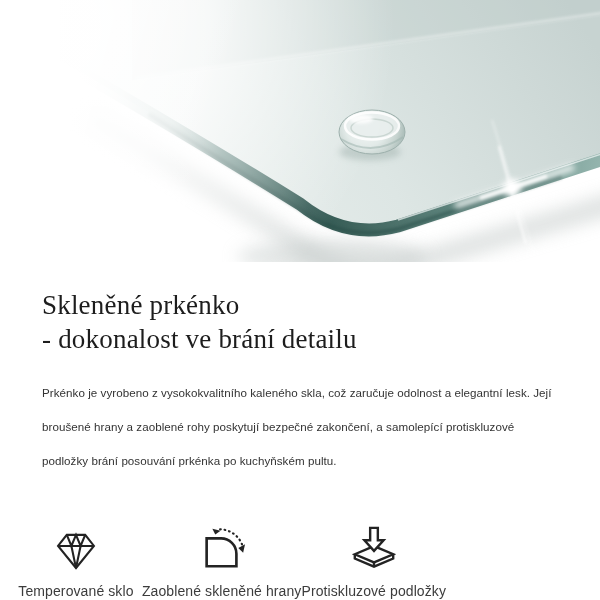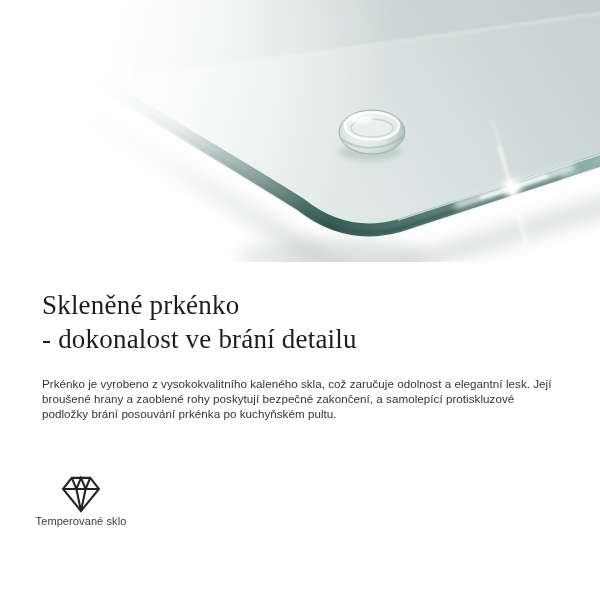--- a/index.html
+++ b/index.html
@@ -22,36 +22,37 @@
     font-weight:400;
     font-size:27px;
     line-height:34px;
     letter-spacing:0.2px;
     color:var(--color-heading,#1d1d1d);
   }
   .description{
     margin:20px 0 0 0;
     width:521px;
     font-size:11.6px;
-    line-height:15px;
+    line-height:34px;
     letter-spacing:0.05px;
     color:var(--color-body_text,#333);
   }
 
   
   .features{
     display:grid;
     grid-template-columns:repeat(4,1fr);
     padding:44px 22px 0 10px;
   }
   .feature{display:flex;flex-direction:column;align-items:center;}
   .feature-icon{height:50px;display:flex;align-items:flex-end;justify-content:center;}
   .feature-icon svg{display:block;}
   .feature-label{
-    font-size:11px;
+    margin-top:11px;
+    font-size:14px;
     letter-spacing:0.1px;
     color:var(--color-label_text,#3c3c3c);
     white-space:nowrap;
   }
   .ic{stroke:var(--color-icon_stroke,#232323);fill:none;}
 </style>
 </head>
 <body>
 
 <div class="page">
@@ -152,16 +153,40 @@
             <path d="M11,34 H89"></path>
             <path d="M30,10 L40,34 L50,10 L60,34 L70,10"></path>
             <path d="M40,34 L50,82 L60,34"></path>
           </g>
         </svg>
       </div>
       <div class="feature-label">Temperované sklo</div>
     </div>
 
 
+    <div class="feature">
+      <div class="feature-icon">
+        <svg width="48" height="48" viewBox="0 0 100 100">
+          <path class="ic" stroke-width="5.5" d="M18,88 V30 H48 A32,32 0 0 1 80,62 V88 Z"></path>
+          <path class="ic" stroke-width="4.5" stroke-dasharray="1.5,8" stroke-linecap="round" d="M46,11 A50,50 0 0 1 94,50"></path>
+          <path d="M47,14 L30,10 L36,22 Z" fill="var(--color-icon_stroke,#232323)"></path>
+          <path d="M98,42 L94,60 L84,50 Z" fill="var(--color-icon_stroke,#232323)"></path>
+        </svg>
+      </div>
+      <div class="feature-label">Zaoblené skleněné hrany</div>
+    </div>
 
+    <div class="feature">
+      <div class="feature-icon">
+        <svg width="48" height="48" viewBox="0 0 100 100">
+          <g class="ic" stroke-width="5" stroke-linejoin="miter">
+            <path d="M10,63 L50,46 L90,63 L50,80 Z"></path>
+            <path d="M10,63 V72 L50,89 L90,72 V63"></path>
+            <path d="M50,80 V89"></path>
+          </g>
+          <path d="M42,8 H58 V34 H70 L50,56 L30,34 H42 Z" fill="#ffffff" stroke="var(--color-icon_stroke,#232323)" stroke-width="5" stroke-linejoin="miter"></path>
+        </svg>
+      </div>
+      <div class="feature-label">Protiskluzové podložky</div>
+    </div>
 
   </div>
 </div>
 
 </body></html>

